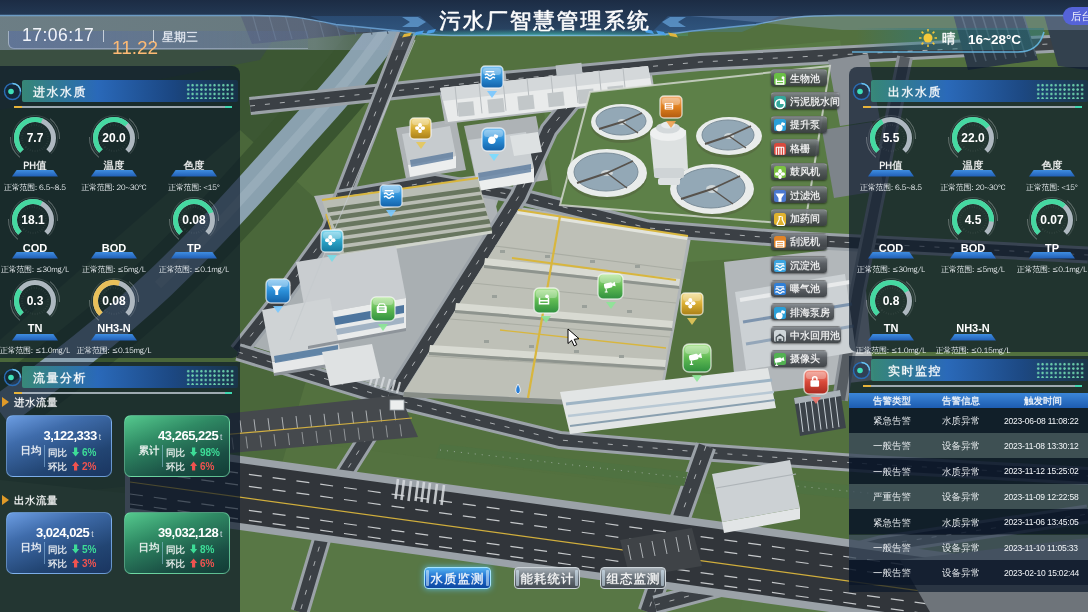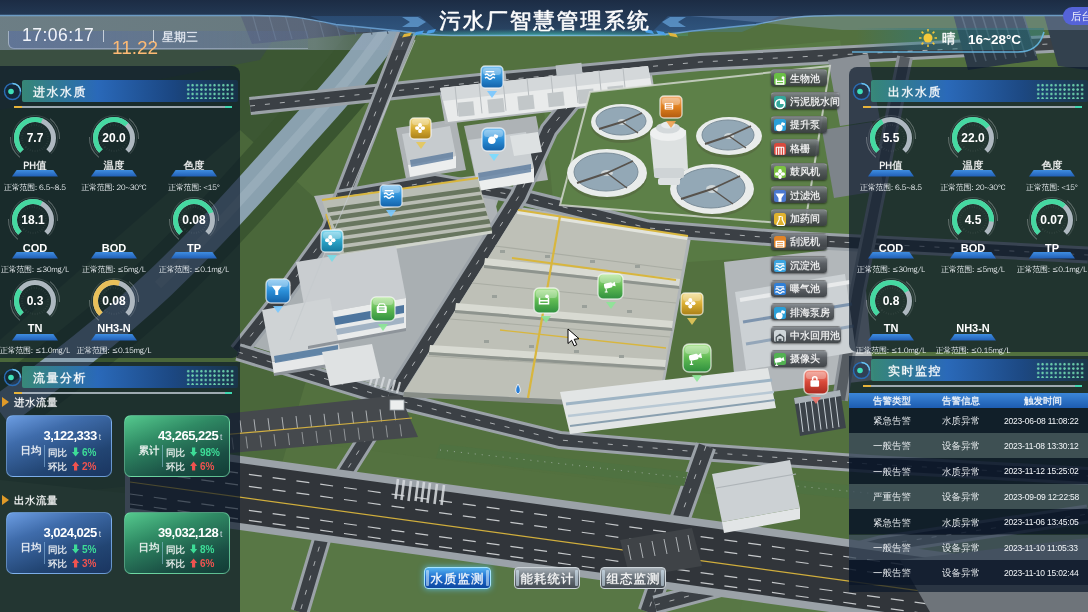--- a/index.html
+++ b/index.html
@@ -1099,21 +1099,21 @@
     </svg>
 
 <div class="fcard blue" style="left:6px;top:512px;width:106px;height:62px"></div>
 <svg style="position:absolute;left:31.0px;top:551.0px;overflow:visible;z-index:6" width="2" height="2">
       <g transform="scale(0.01025)" fill="#ffffff" stroke="#ffffff" stroke-width="34">
         <use href="#g65e5" transform="translate(-1024,0)"></use>
         <use href="#g5747" transform="translate(0,0)"></use>
       </g>
     </svg>
 <div style="position:absolute;left:44px;top:542px;width:1px;height:22px;background:rgba(170,220,255,0.45);z-index:6"></div>
-<div class="fcval" style="left:36px;top:525px;width:72px;text-align:center;white-space:nowrap">3,024,025<i> t</i></div>
+<div class="fcval" style="left:36px;top:525px;width:72px;white-space:nowrap">3,024,025<i> t</i></div>
 <svg style="position:absolute;left:48.0px;top:553.0px;overflow:visible;z-index:6" width="2" height="2">
       <g transform="scale(0.00928)" fill="#ffffff" stroke="#ffffff" stroke-width="32">
         <use href="#g540c" transform="translate(0,0)"></use>
         <use href="#g6bd4" transform="translate(1024,0)"></use>
       </g>
     </svg>
 <svg style="position:absolute;left:0;top:0;overflow:visible;z-index:6" width="2" height="2">
       <path d="M74,544.5 l3.2,0 0,4.5 2,0 -3.6,4.5 -3.6,-4.5 2,0 Z" fill="#3ddc97"></path>
     </svg>
 <div style="position:absolute;left:82px;top:543.5px;font-size:10px;font-weight:bold;color:#3ddc97;z-index:6">5%</div>
@@ -1503,21 +1503,21 @@
       </g>
     </svg>
 <svg style="position:absolute;left:961.0px;top:500.2px;overflow:visible;z-index:6" width="2" height="2">
       <g transform="scale(0.00928)" fill="#f2f5f8">
         <use href="#g8bbe" transform="translate(-2048,0)"></use>
         <use href="#g5907" transform="translate(-1024,0)"></use>
         <use href="#g5f02" transform="translate(0,0)"></use>
         <use href="#g5e38" transform="translate(1024,0)"></use>
       </g>
     </svg>
-<div class="atime" style="left:1004px;top:491.7px">2023-09-09 12:22:58</div>
+<div class="atime" style="left:1004px;top:491.7px">2023-11-09 12:22:58</div>
 <div class="alarmrow" style="left:849px;top:509.1px;width:239px;height:25.4px;background:rgba(8,20,38,0.62)"></div>
 <svg style="position:absolute;left:892.0px;top:525.6px;overflow:visible;z-index:6" width="2" height="2">
       <g transform="scale(0.00928)" fill="#f2f5f8">
         <use href="#g7d27" transform="translate(-2048,0)"></use>
         <use href="#g6025" transform="translate(-1024,0)"></use>
         <use href="#g544a" transform="translate(0,0)"></use>
         <use href="#g8b66" transform="translate(1024,0)"></use>
       </g>
     </svg>
 <svg style="position:absolute;left:961.0px;top:525.6px;overflow:visible;z-index:6" width="2" height="2">
@@ -1557,21 +1557,21 @@
       </g>
     </svg>
 <svg style="position:absolute;left:961.0px;top:576.4px;overflow:visible;z-index:6" width="2" height="2">
       <g transform="scale(0.00928)" fill="#f2f5f8">
         <use href="#g8bbe" transform="translate(-2048,0)"></use>
         <use href="#g5907" transform="translate(-1024,0)"></use>
         <use href="#g5f02" transform="translate(0,0)"></use>
         <use href="#g5e38" transform="translate(1024,0)"></use>
       </g>
     </svg>
-<div class="atime" style="left:1004px;top:567.9px">2023-11-10 15:02:44</div>
+<div class="atime" style="left:1004px;top:567.9px">2023-02-10 15:02:44</div>
 <div class="menuitem" style="left:771px;top:69.0px;width:56px">
       <div class="mico" style="background:#6abf45"><svg width="12" height="12" viewBox="0 0 16 16">
           <path d="M3,5 l0,7 10,0 0,-7 M3,8.5 l10,0" stroke="#fff" stroke-width="1.7" fill="none"></path>
           <circle cx="12" cy="3.5" r="2" fill="#fff"></circle>
         </svg></div>
     </div>
 <svg style="position:absolute;left:790.0px;top:81.5px;overflow:visible;z-index:4" width="2" height="2">
       <g transform="scale(0.00977)" fill="#ffffff" stroke="#ffffff" stroke-width="31">
         <use href="#g751f" transform="translate(0,0)"></use>
         <use href="#g7269" transform="translate(1024,0)"></use>

